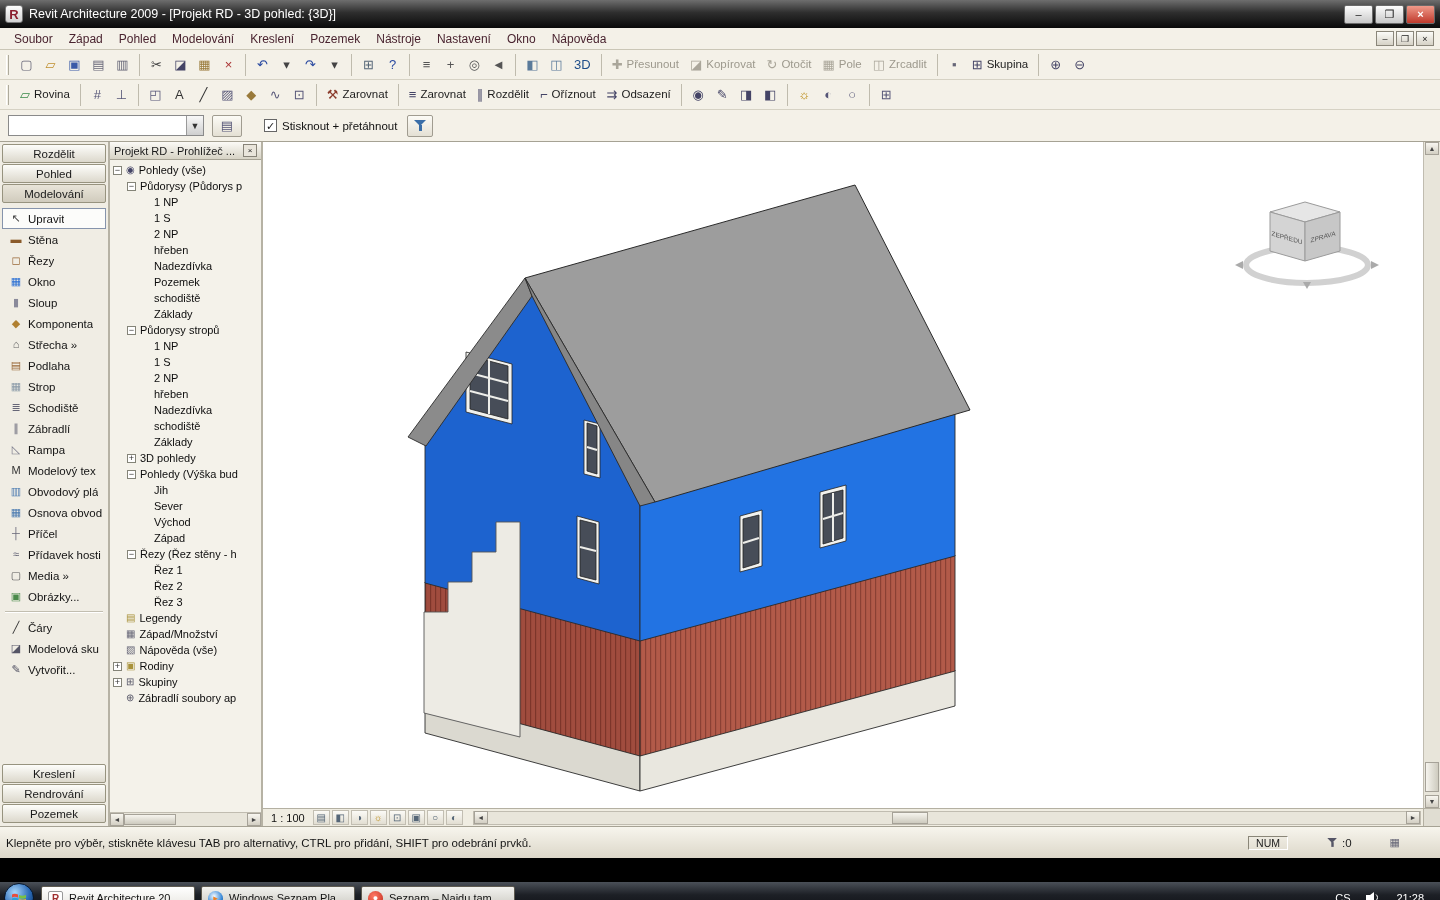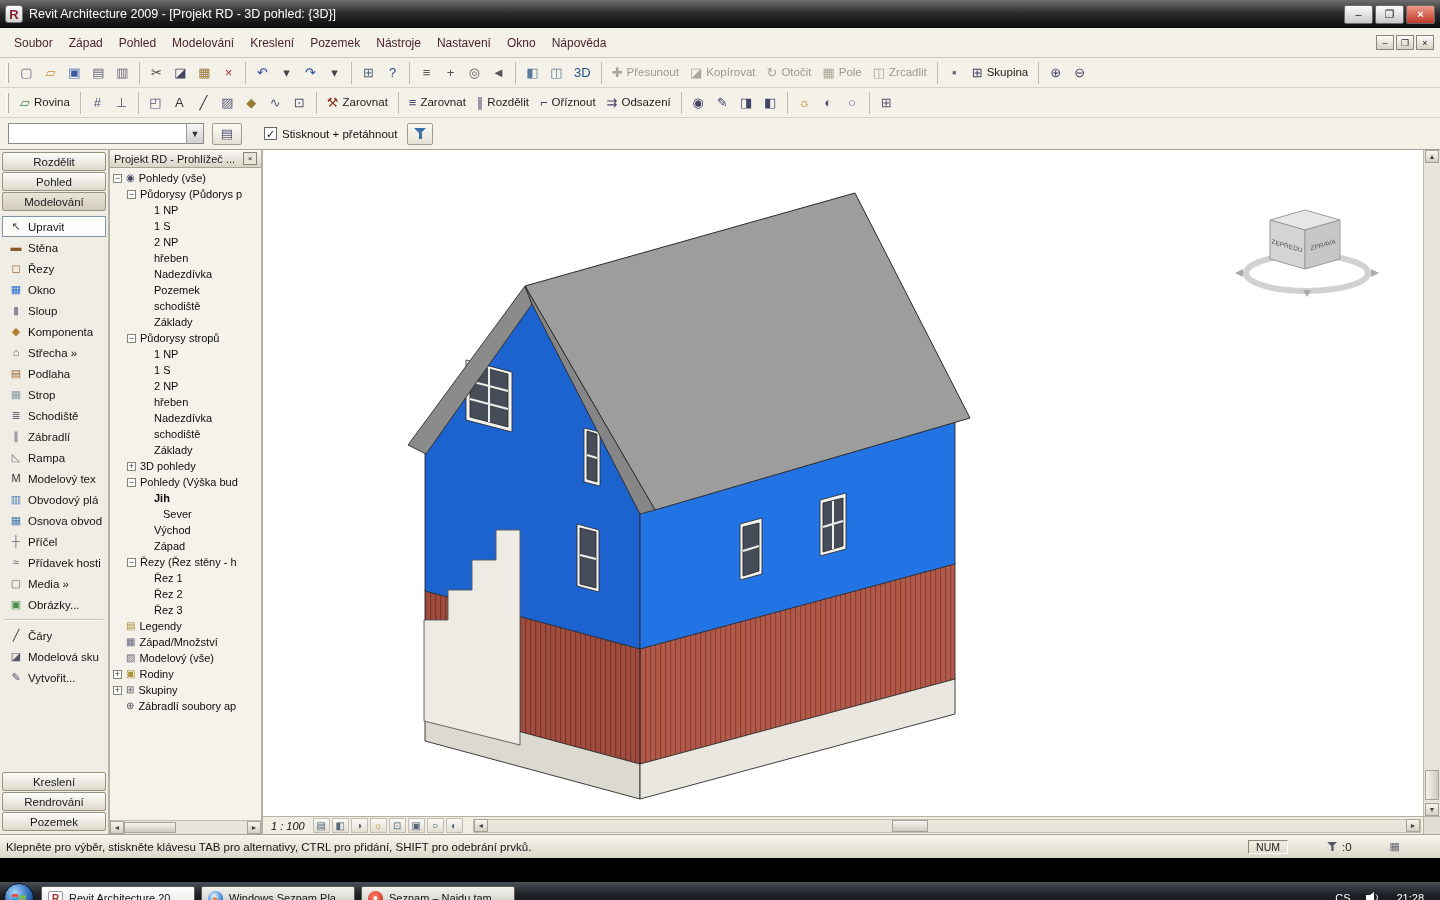--- a/index.html
+++ b/index.html
@@ -8,21 +8,21 @@
 
   
   .titlebar{height:28px;background:linear-gradient(#6e6e6e,#2e2e2e 45%,#0a0a0a);display:flex;align-items:center;padding:0 5px;color:#fff;}
   .app-ico{width:18px;height:18px;background:linear-gradient(#fdfdfd,#d2d2d2);color:#8a1f2f;font-weight:bold;border-radius:3px;display:flex;align-items:center;justify-content:center;font-size:13px;margin-right:6px;border:1px solid #777;}
   .title-text{font-size:12.5px;flex:1;white-space:nowrap;overflow:hidden;}
   .win-btns{display:flex;gap:2px;}
   .wb{width:29px;height:19px;background:linear-gradient(#fdfdfd,#c8c8c8);border:1px solid #6a6a6a;border-radius:2px;color:#222;font-size:11px;display:flex;align-items:center;justify-content:center;}
   .wb.close{background:linear-gradient(#ef9a8a,#c0392b);color:#fff;font-weight:bold;}
 
   
-  .menubar{height:30px;background:#f4f1e8;border-bottom:1px solid #cac6b6;display:flex;align-items:center;padding:0 6px;}
+  .menubar{height:22px;background:#f4f1e8;border-bottom:1px solid #cac6b6;display:flex;align-items:center;padding:0 6px;}
   .menu-items{display:flex;flex:1;}
   .menu-item{padding:2px 8px;font-size:12px;color:#4a2430;}
   .mdi-btns{display:flex;gap:2px;}
   .mdi{width:18px;height:15px;background:linear-gradient(#fbfbf8,#d6d2c6);border:1px solid #8a867a;font-size:9px;display:flex;align-items:center;justify-content:center;color:#222;}
 
   
   .toolbar{height:30px;background:#f4f1e8;border-bottom:1px solid #d6d2c4;display:flex;align-items:center;padding:0 4px;gap:1px;}
   .tb-grip{width:3px;height:20px;border-left:1px solid #fff;border-right:1px solid #aeaa9c;margin:0 5px 0 2px;}
   .tb-btn{height:24px;min-width:23px;display:flex;align-items:center;justify-content:center;gap:4px;padding:0 4px;border:1px solid transparent;border-radius:2px;font-size:11.5px;color:#1d1d1d;white-space:nowrap;}
   .tb-btn.disabled{color:#9d998d;}
@@ -70,35 +70,35 @@
   .exp-sp{width:13px;flex:none;}
   .tree-ico{margin-right:4px;font-size:10px;flex:none;line-height:1;}
 
   .hscroll{height:14px;background:#e8e5da;border-top:1px solid #c0bcb0;display:flex;align-items:center;}
   .sb-btn{width:14px;height:13px;background:linear-gradient(#f8f6f0,#d3cfc3);border:1px solid #a6a298;font-size:7px;display:flex;align-items:center;justify-content:center;color:#444;flex:none;}
   .sb-thumb{height:11px;background:linear-gradient(#f6f4ee,#cecbbf);border:1px solid #a6a298;}
 
   .canvas{flex:1;position:relative;background:#fff;overflow:hidden;}
   svg text{font-family:"Liberation Sans",sans-serif;}
   .viewbar{position:absolute;left:0;bottom:0;right:17px;height:18px;background:#f0ede2;border-top:1px solid #b4b0a2;display:flex;align-items:center;font-size:11px;padding-left:6px;}
-  .scale-btn{padding:0 8px 0 2px;color:#111;font-style:italic;}
+  .scale-btn{padding:0 8px 0 2px;color:#111;}
   .vb-icons{display:flex;gap:2px;}
   .vb-ic{width:17px;height:15px;border:1px solid #c2beb2;background:linear-gradient(#fbfaf6,#e2ded2);display:flex;align-items:center;justify-content:center;}
   .vbg{font-size:10px;line-height:1;}
   .canvas-hscroll{flex:1;height:14px;margin:0 2px 0 10px;display:flex;align-items:center;background:#e8e5da;border:1px solid #c0bcb0;position:relative;}
   .ch-track{flex:1;position:relative;height:100%;}
   .ch-thumb{position:absolute;left:44%;top:0;width:36px;height:12px;}
   .vscroll{position:absolute;right:0;top:0;bottom:18px;width:17px;background:#e8e5da;border-left:1px solid #c0bcb0;}
   .vscroll .up{position:absolute;top:0;left:1px;}
   .vscroll .down{position:absolute;bottom:0;left:1px;}
   .v-thumb{position:absolute;left:1px;bottom:16px;width:14px;height:30px;background:linear-gradient(90deg,#f6f4ee,#cecbbf);border:1px solid #a6a298;}
   .sb-corner{position:absolute;right:0;bottom:0;width:17px;height:18px;background:#e0ddd2;border-top:1px solid #b4b0a2;border-left:1px solid #b4b0a2;}
 
   
-  .statusbar{height:24px;background:linear-gradient(#f7f5ed,#dcd7c9);border-top:1px solid #a6a294;display:flex;align-items:center;padding:0 6px;font-size:11.5px;color:#151515;}
+  .statusbar{height:32px;background:linear-gradient(#f7f5ed,#dcd7c9);border-top:1px solid #a6a294;display:flex;align-items:center;padding:0 6px;font-size:11.5px;color:#151515;}
   .sb-right{margin-left:auto;display:flex;align-items:center;gap:38px;padding-right:34px;}
   .num{border:1px solid #8a8678;border-bottom-color:#fff;border-right-color:#fff;padding:0 7px;background:#ecead e0;font-size:10.5px;color:#222;}
   .sb-filter{display:flex;gap:3px;align-items:center;color:#222;}
   .sb-grid{font-size:11px;color:#667;}
 
   .desktop-strip{height:24px;background:#000;}
 
   
   .taskbar{height:32px;background:linear-gradient(#4a5058,#1d2026 40%,#0b0d11);display:flex;align-items:center;padding:0 4px;gap:7px;}
   .start-orb{width:30px;height:30px;border-radius:50%;background:radial-gradient(circle at 35% 30%,#a8d6fa,#2a6ab8 55%,#082448);border:1px solid #061830;display:flex;align-items:center;justify-content:center;flex:none;}
@@ -544,25 +544,25 @@
             <span class="tree-label">Základy</span>
           </div>
           <div class="tree-row" style="padding-left: 17px;">
             <span class="exp">+</span>
             <span class="tree-label">3D pohledy</span>
           </div>
           <div class="tree-row" style="padding-left: 17px;">
             <span class="exp">−</span>
             <span class="tree-label">Pohledy (Výška bud</span>
           </div>
-          <div class="tree-row" style="padding-left: 31px; font-weight: bold;">
+          <div class="tree-row" style="padding-left: 31px;">
             <span class="exp-sp"></span>
             <span class="tree-label">Jih</span>
           </div>
-          <div class="tree-row" style="padding-left: 40px; align-items: center;">
+          <div class="tree-row" style="padding-left: 31px; align-items: center;">
             <span class="exp-sp"></span>
             <span class="tree-label">Sever</span>
           </div>
           <div class="tree-row" style="padding-left: 31px;">
             <span class="exp-sp"></span>
             <span class="tree-label">Východ</span>
           </div>
           <div class="tree-row" style="padding-left: 31px;">
             <span class="exp-sp"></span>
             <span class="tree-label">Západ</span>
@@ -589,21 +589,21 @@
             <span class="tree-label">Legendy</span>
           </div>
           <div class="tree-row" style="padding-left: 3px;">
             <span class="exp-sp"></span>
             <span class="tree-ico" style="color: rgb(102, 102, 119);">▦</span>
             <span class="tree-label">Západ/Množství</span>
           </div>
           <div class="tree-row" style="padding-left: 3px;">
             <span class="exp-sp"></span>
             <span class="tree-ico" style="color: rgb(102, 102, 119);">▧</span>
-            <span class="tree-label">Modelový (vše)</span>
+            <span class="tree-label">Nápověda (vše)</span>
           </div>
           <div class="tree-row" style="padding-left: 3px;">
             <span class="exp">+</span>
             <span class="tree-ico" style="color: rgb(168, 146, 58);">▣</span>
             <span class="tree-label">Rodiny</span>
           </div>
           <div class="tree-row" style="padding-left: 3px;">
             <span class="exp">+</span>
             <span class="tree-ico" style="color: rgb(85, 85, 102);">⊞</span>
             <span class="tree-label">Skupiny</span>

